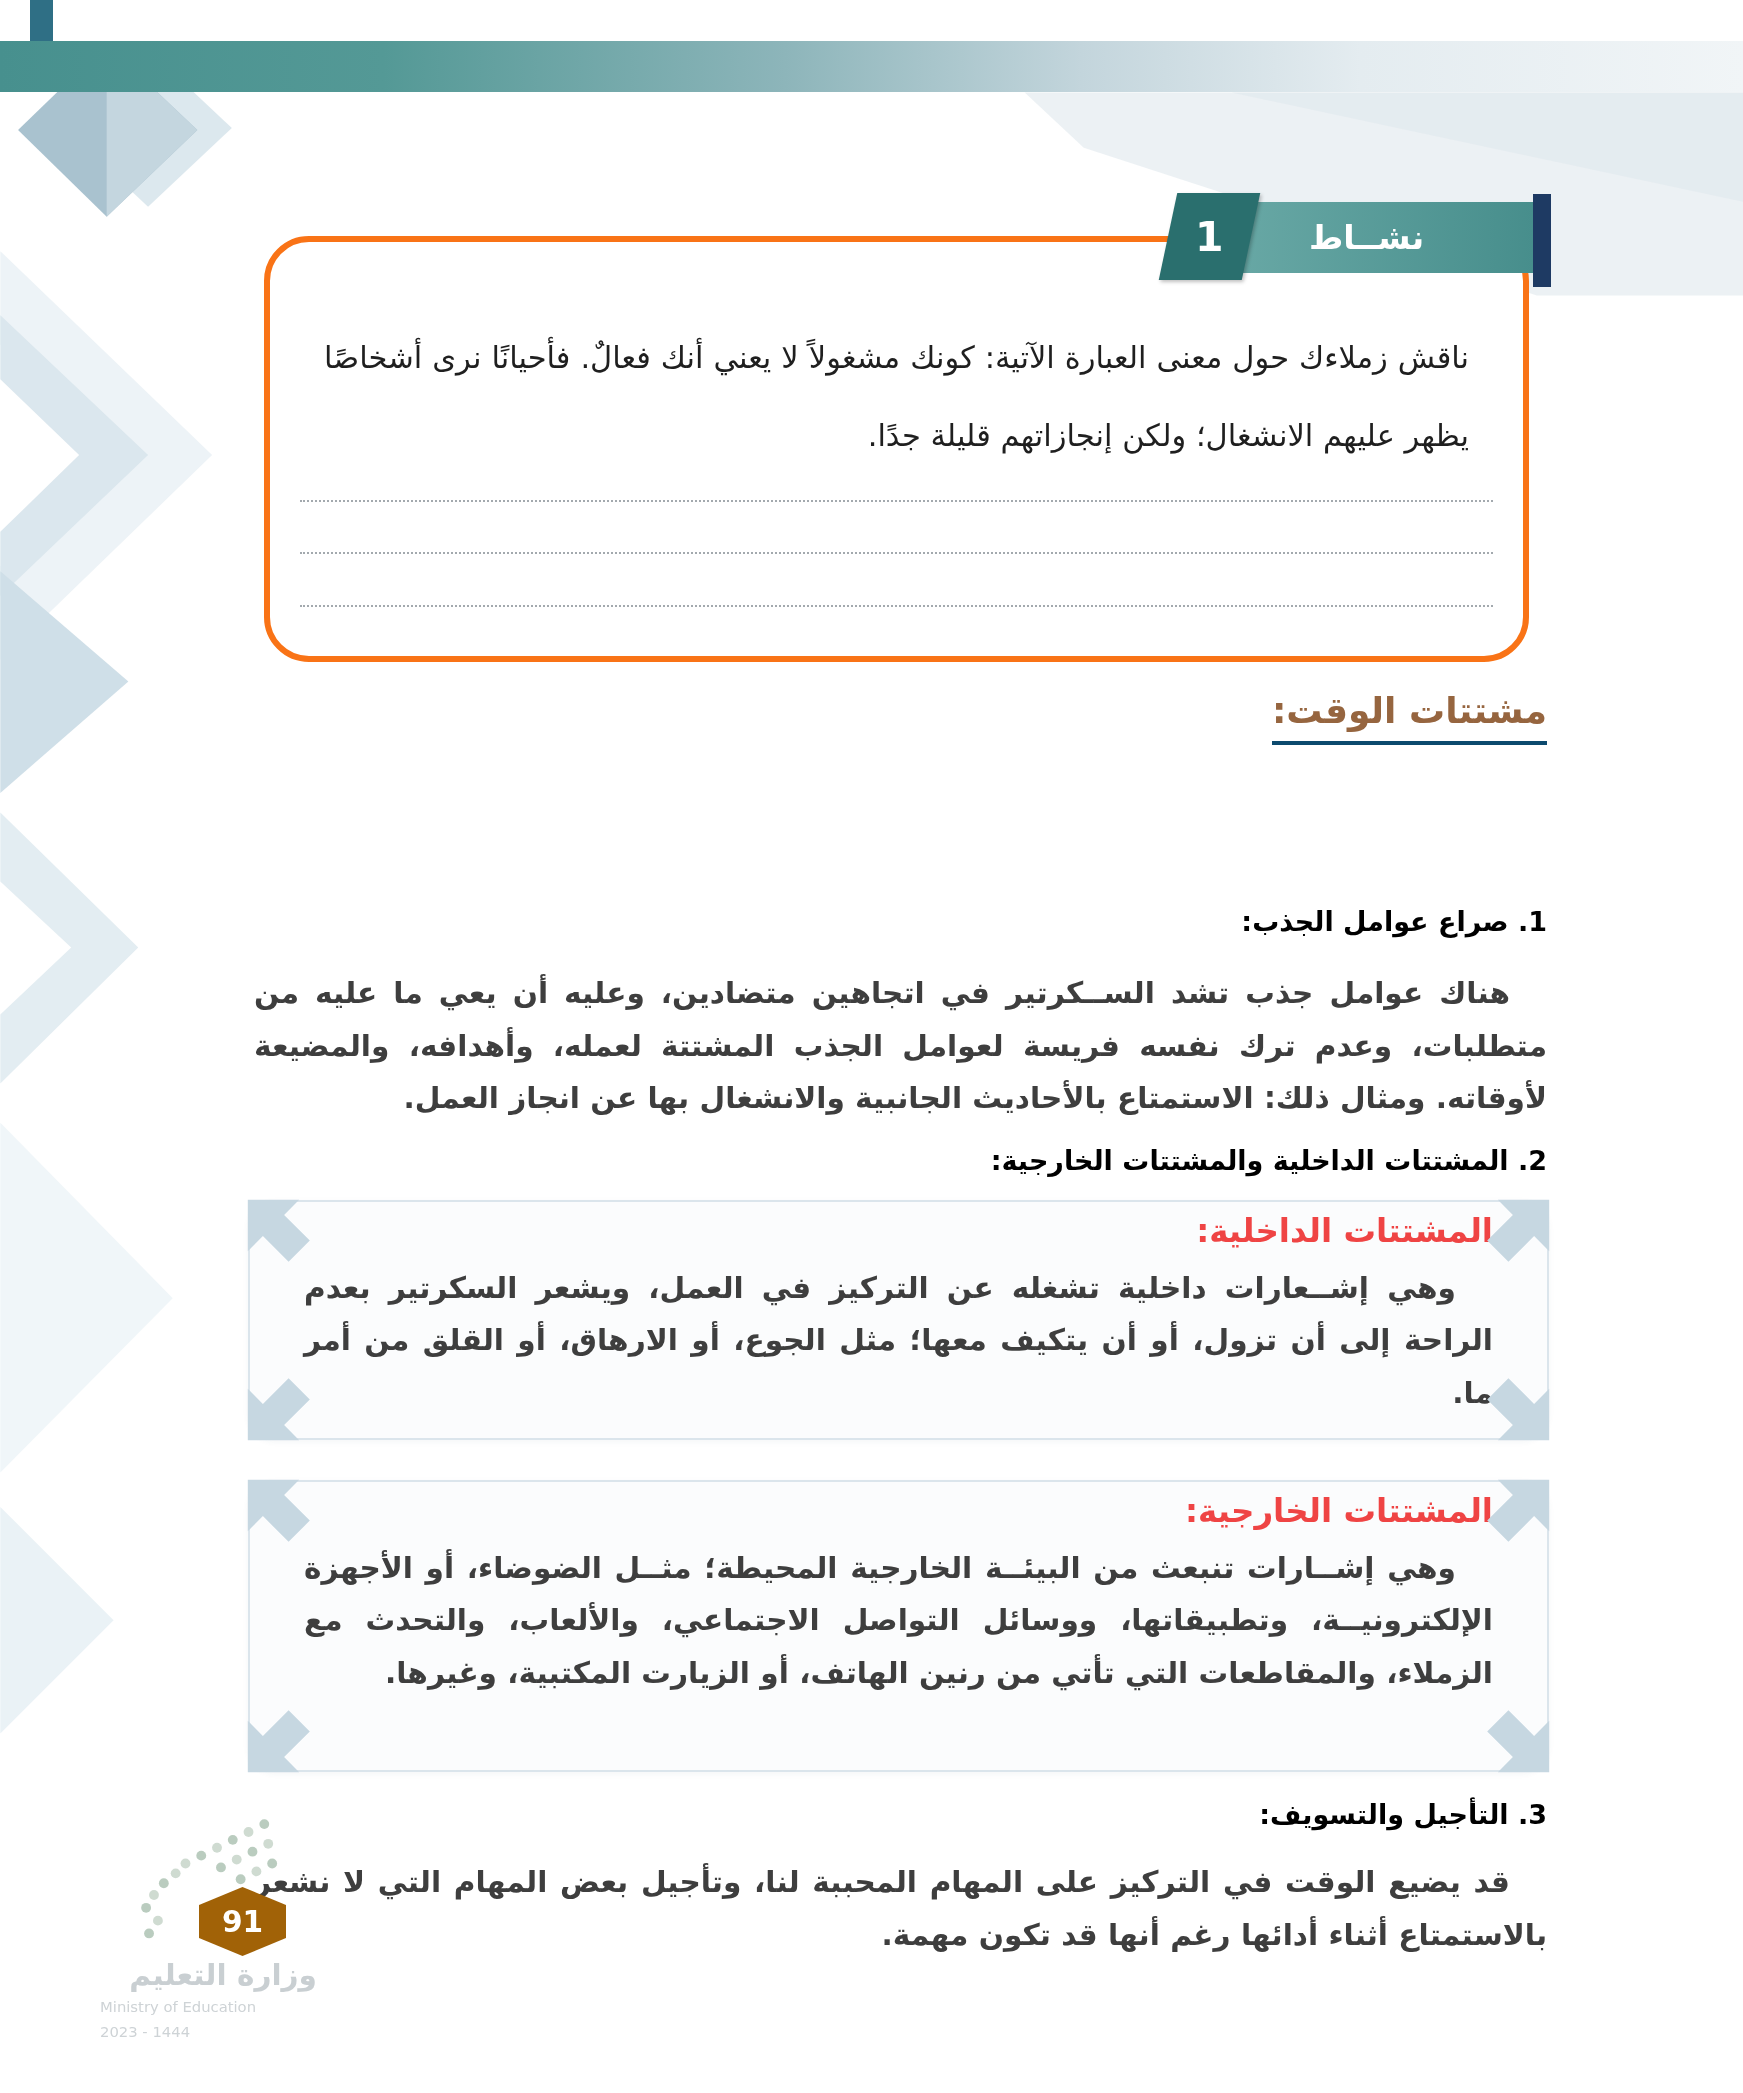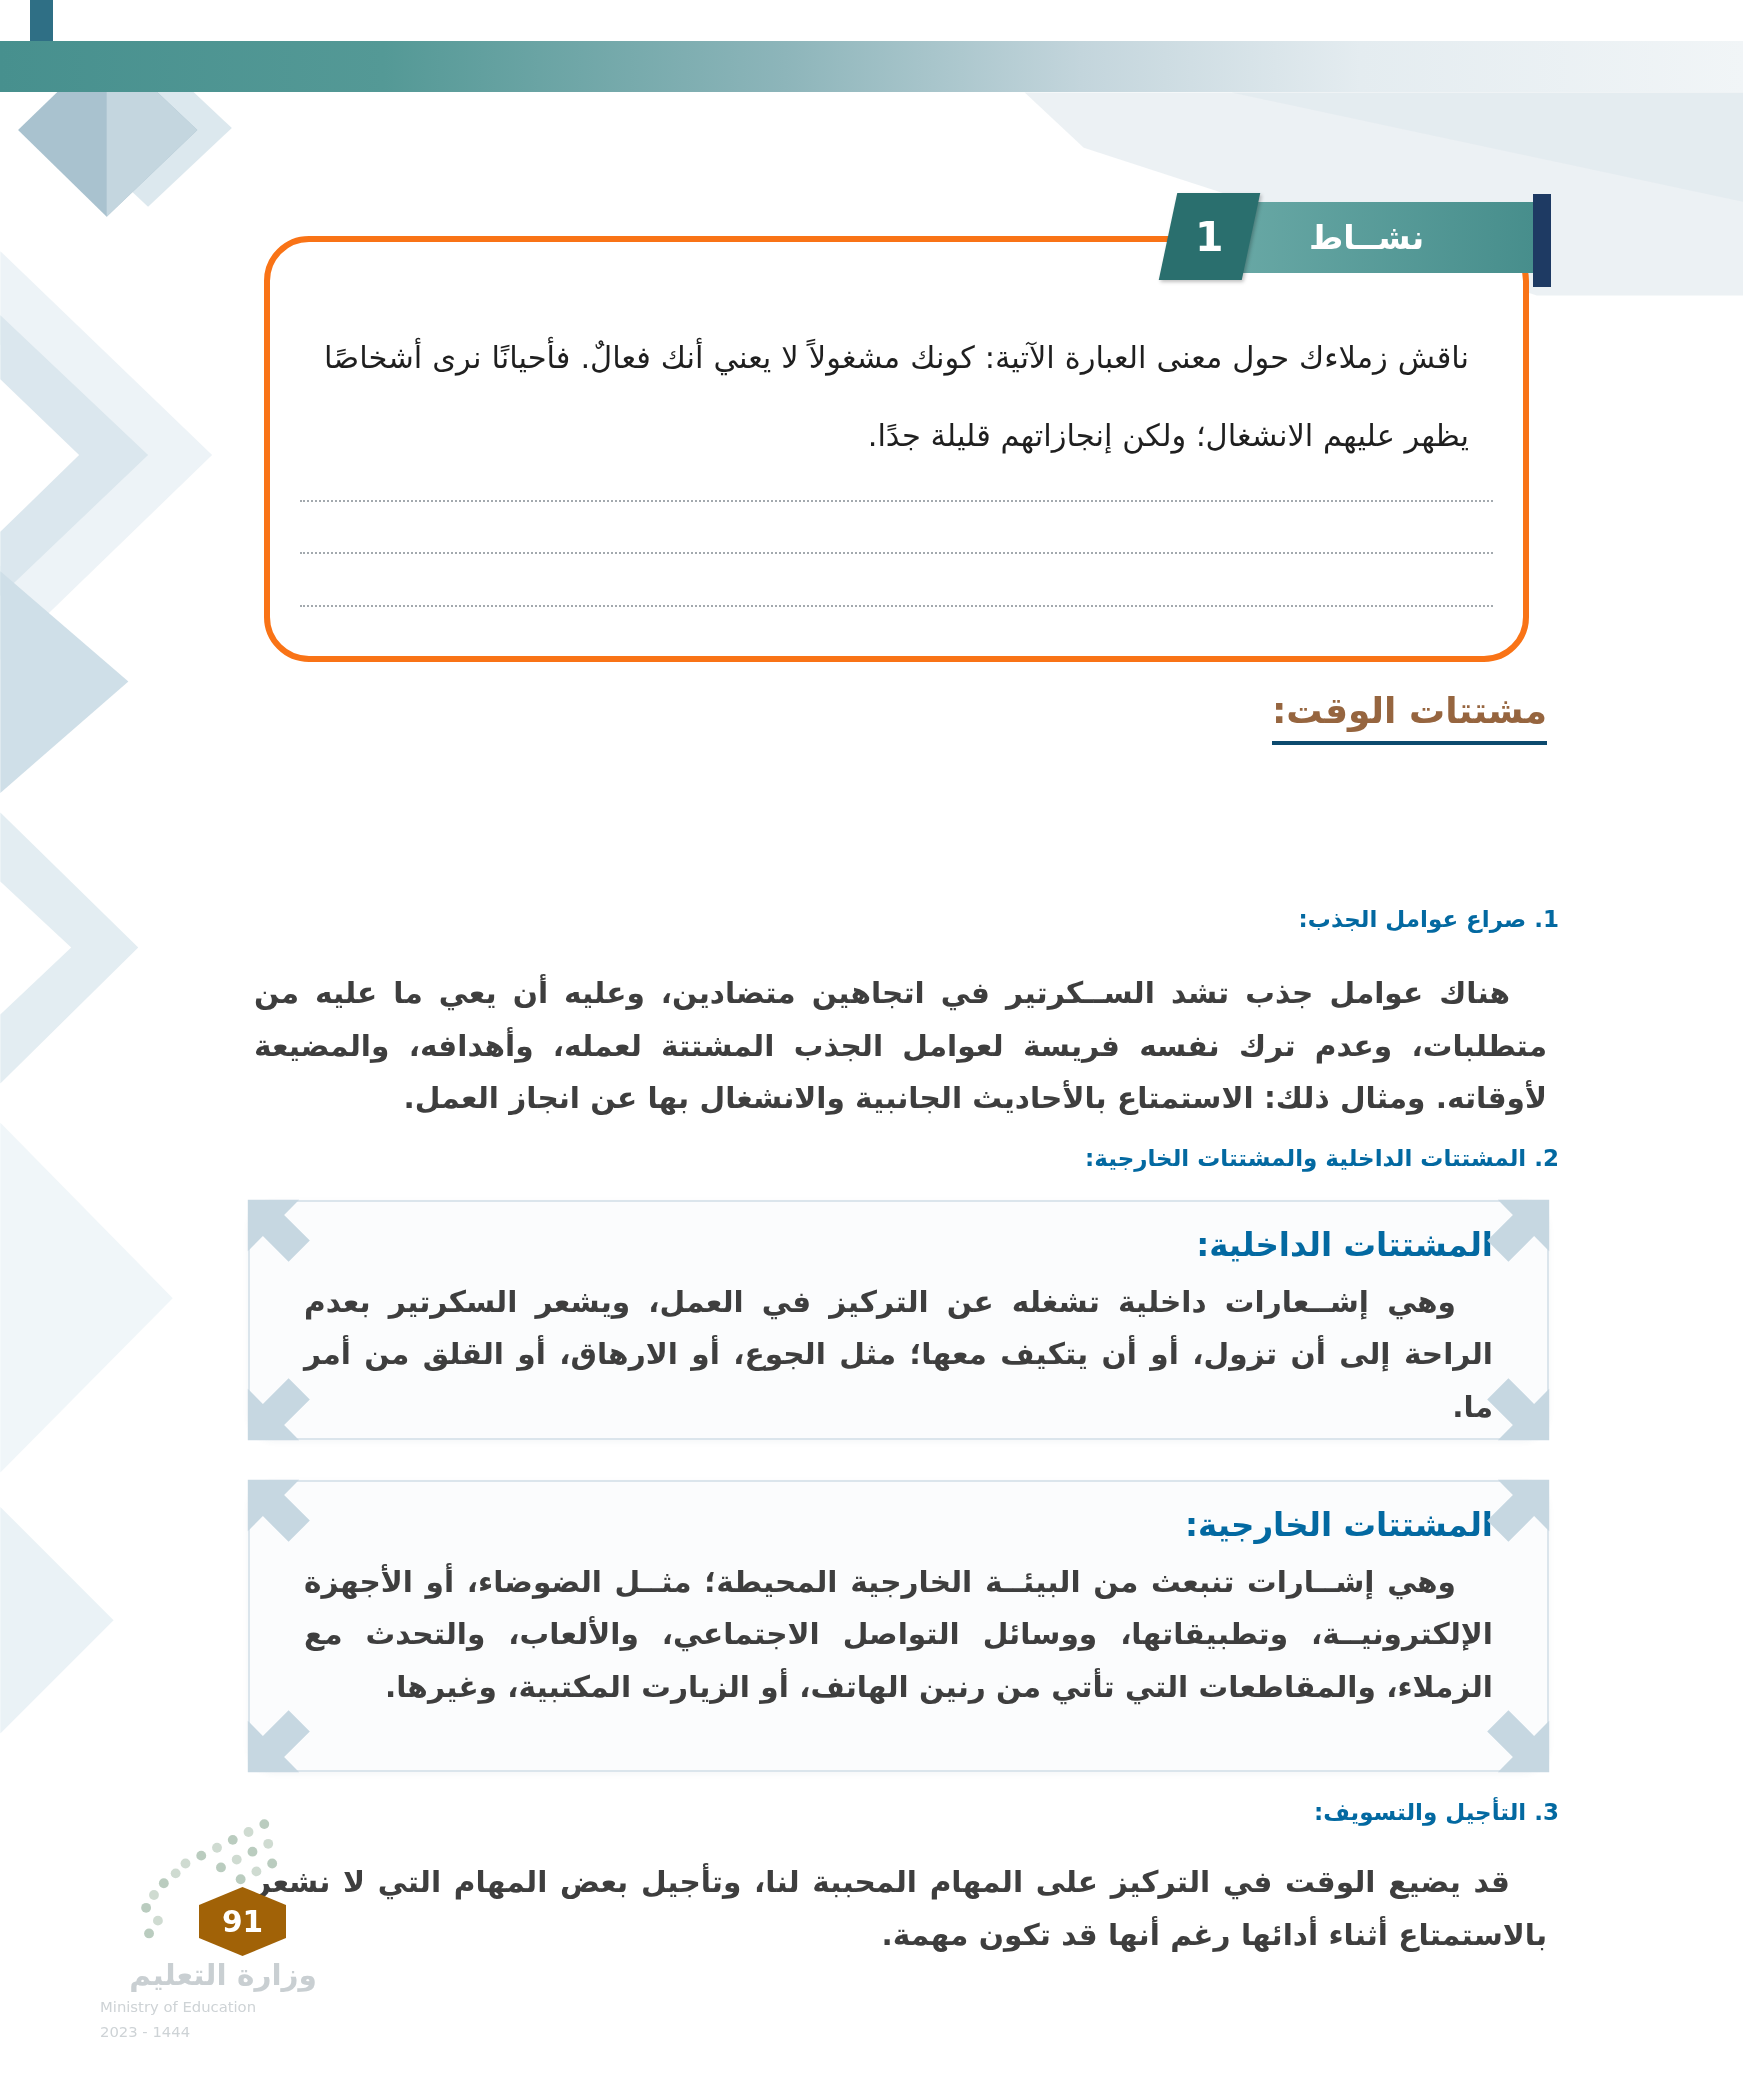--- a/index.html
+++ b/index.html
@@ -51,41 +51,41 @@
     position:absolute; right:197px; top:690px; z-index:1;
     color:#96653f; font-size:36px; font-weight:bold; direction:rtl;
     padding-bottom:9.9px; border-bottom:4px solid #0c4a6e;
   }
   .para {
     position:absolute; left:254px; right:197px; z-index:1;
     direction:rtl; text-align:justify; text-indent:37px;
     color:#3e3e3e; font-size:29.6px; font-weight:bold; line-height:1.78;
   }
   .item-title {
-    position:absolute; right:185px; z-index:1;
-    direction:rtl; color:#0369a1; font-size:23px; font-weight:bold;
+    position:absolute; right:197px; z-index:1;
+    direction:rtl; color:#000000; font-size:27px; font-weight:bold;
   }
   .p-intro { top:776px; }
   .t-item1 { top:906px; }
   .p-item1 { top:967px; }
   .t-item2 { top:1145px; }
   .t-item3 { top:1799px; }
   .p-item3 { top:1856px; }
 
   
   .dist-box {
     position:absolute; left:248px; right:195px; z-index:1;
     background:#fbfcfd; border:2px solid #dbe5ec; border-radius:27.6px;
     box-shadow:0 2px 5.9px rgba(40,70,90,.05);
   }
   .box-internal { top:1200px; height:236px; }
   .box-external { top:1480px; height:288px; }
   .dist-title {
-    margin:24px 54px 0 54px; direction:rtl; text-align:right;
-    color:#0369a1; font-size:32.5px; font-weight:bold;
+    margin:10px 54px 0 54px; direction:rtl; text-align:right;
+    color:#ef4444; font-size:32.5px; font-weight:bold;
   }
   .dist-body {
     margin:11.8px 54px 0 54px; direction:rtl; text-align:justify; text-indent:37px;
     color:#3e3e3e; font-size:29.6px; font-weight:bold; line-height:1.78;
   }
   .corner-arrow { position:absolute; width:79px; height:79px; z-index:0; }
   .corner-arrow polygon { fill:#c6d7e1; }
   .ca-tl { left:-15.8px; top:-15.8px; transform:rotate(-45deg); }
   .ca-tr { right:-15.8px; top:-15.8px; transform:rotate(45deg); }
   .ca-bl { left:-15.8px; bottom:-15.8px; transform:rotate(-135deg); }

